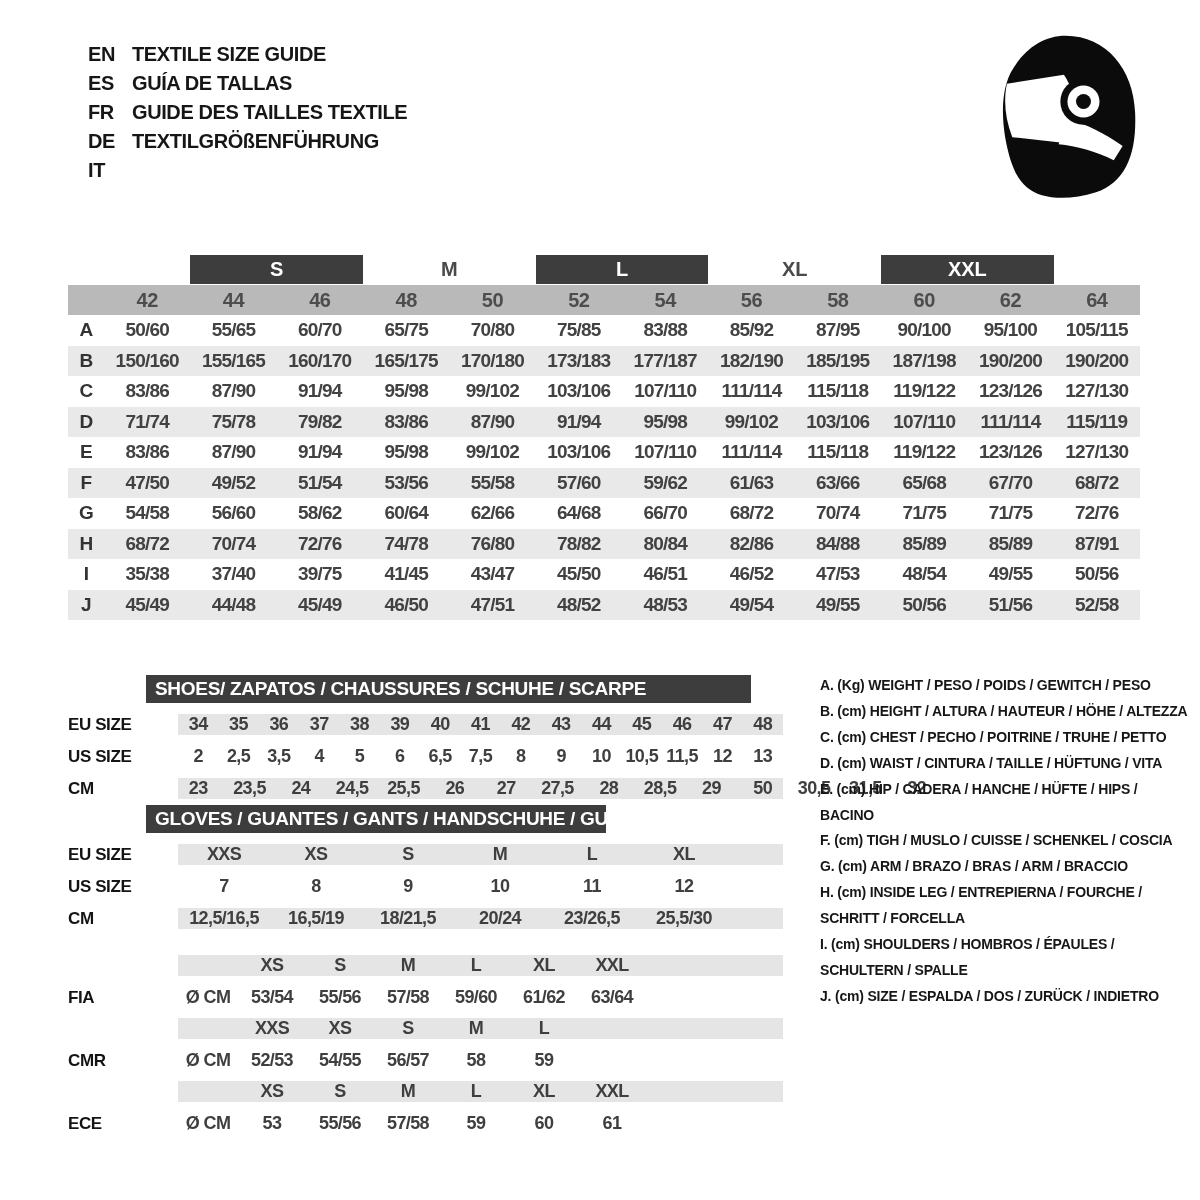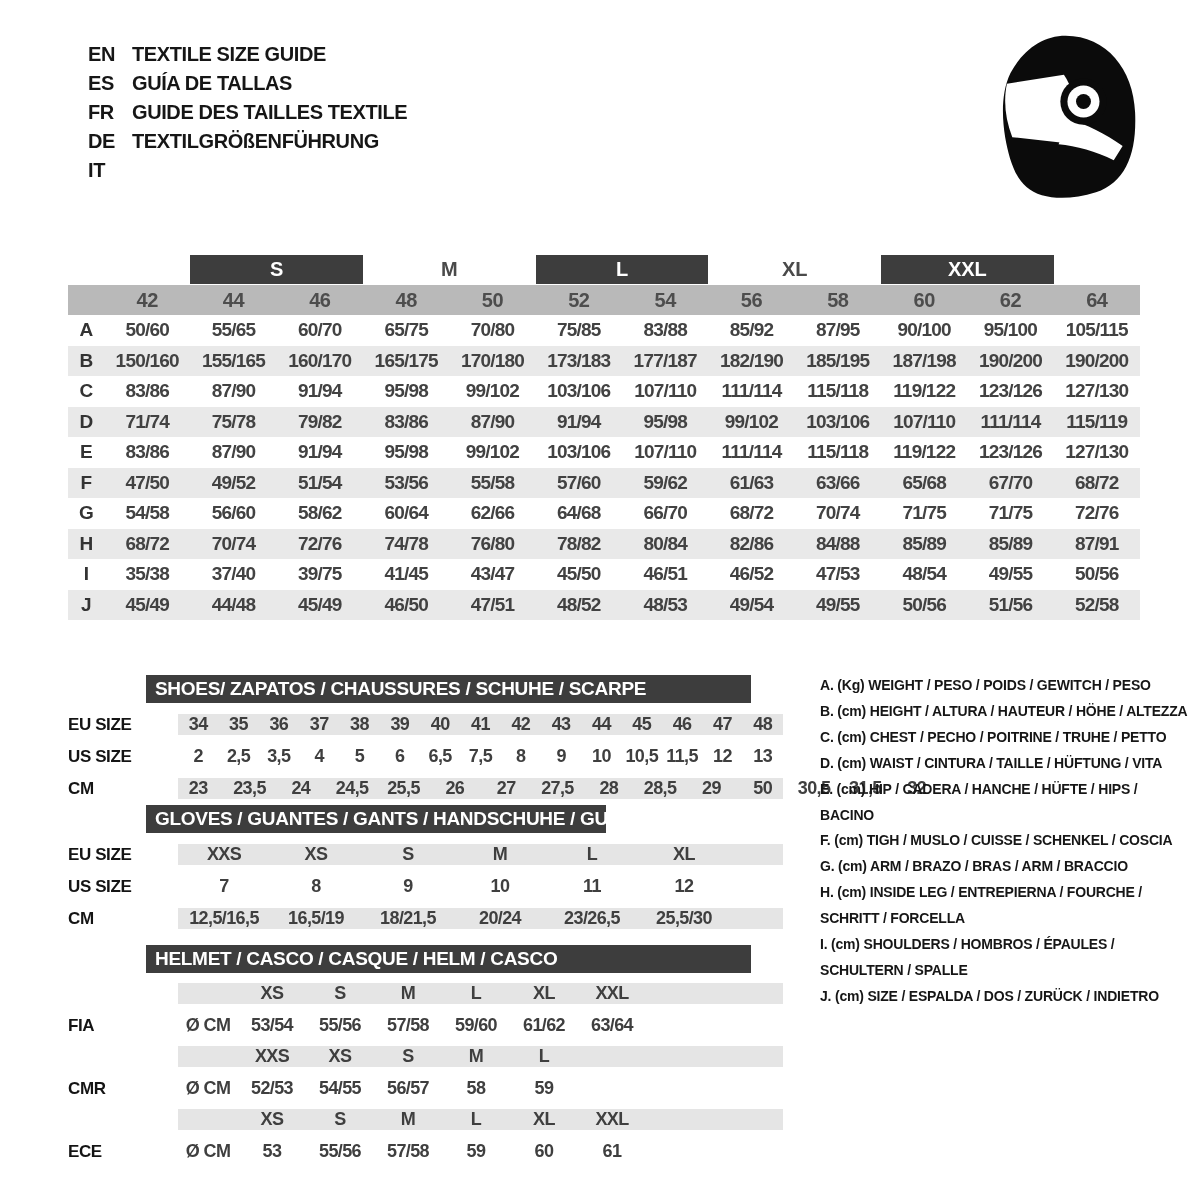--- a/index.html
+++ b/index.html
@@ -356,21 +356,20 @@
             <div class="cell">18/21,5</div>
             <div class="cell">20/24</div>
             <div class="cell">23/26,5</div>
             <div class="cell">25,5/30</div>
           </div>
         </div>
       </div>
   </div>
 
   <div id="helmet-section" class="section">
-    <div class="section-bar" style="width: 605px;">HELMET / CASCO / CASQUE / HELM / CASCO</div>
     <div class="sec-body">
         <div class="sec-row">
           <div class="sec-label"></div>
           <div class="strip gray" style="grid-template-columns: 60px repeat(6, 68px);">
             <div class="cell"></div>
             <div class="cell">XS</div>
             <div class="cell">S</div>
             <div class="cell">M</div>
             <div class="cell">L</div>
             <div class="cell">XL</div>

